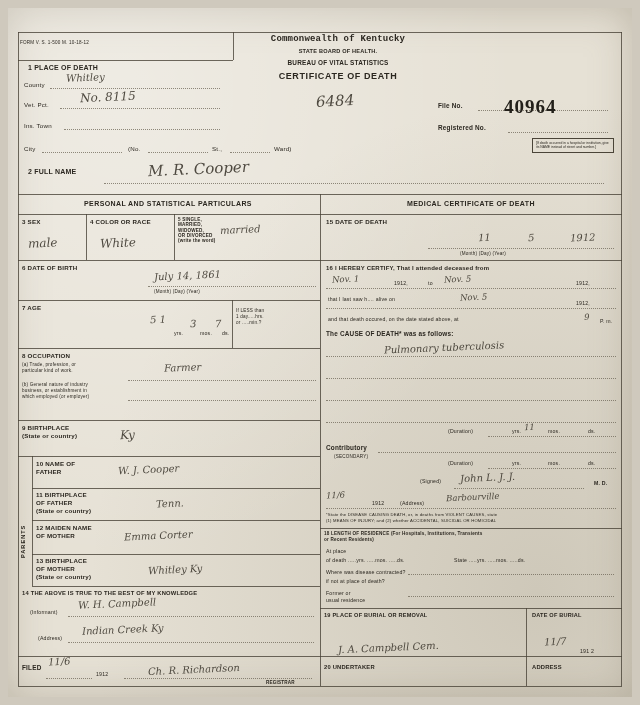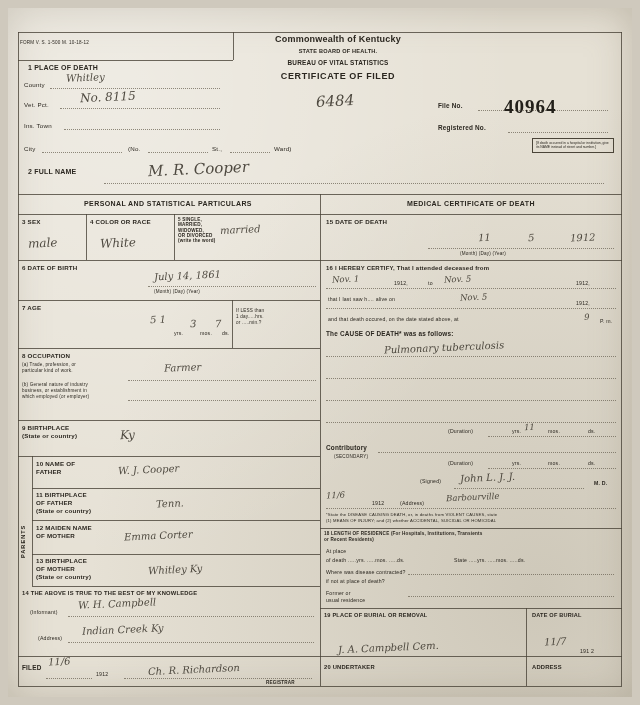--- a/index.html
+++ b/index.html
@@ -45,34 +45,34 @@
     font-size:5.6px;font-weight:bold;letter-spacing:1px;color:#2b2720;
   }
   .filenum{
     position:absolute;font-family:"Liberation Serif",serif;font-weight:bold;
     font-size:19px;color:#23201a;letter-spacing:1px;
   }
   .stamp{
     position:absolute;border:1px solid #4a4438;font-size:3.4px;
     line-height:1.3;padding:2px 3px;color:#2b2720;width:74px;
   }
-  .title{font-family:Liberation Sans, sans-serif;}
+  .title{font-family:Liberation Mono, monospace;}
 </style>
 </head>
 <body>
 
 <div id="page">
   <div class="paper">
 
     <div class="t xs" style="left:12px;top:32px;">FORM V. S. 1-500 M. 10-18-12</div>
 
     <div class="t title b ctr" style="left:240px;top:26px;width:180px;font-size:9px;">Commonwealth of Kentucky</div>
     <div class="t b ctr" style="left:240px;top:40px;width:180px;font-size:5.6px;">STATE BOARD OF HEALTH.</div>
     <div class="t b ctr" style="left:240px;top:51px;width:180px;font-size:6.4px;">BUREAU OF VITAL STATISTICS</div>
-    <div class="t b ctr" style="left:240px;top:63px;width:180px;font-size:9px;letter-spacing:.6px;">CERTIFICATE OF FILED</div>
+    <div class="t b ctr" style="left:240px;top:63px;width:180px;font-size:9px;letter-spacing:.6px;">CERTIFICATE OF DEATH</div>
 
     <div class="horz" style="left:10px;top:24px;width:604px;"></div>
     <div class="horz" style="left:10px;top:678px;width:604px;"></div>
     <div class="vert" style="left:10px;top:24px;height:654px;"></div>
     <div class="vert" style="left:613px;top:24px;height:654px;"></div>
 
     <div class="t b" style="left:20px;top:56px;font-size:7px;">1 PLACE OF DEATH</div>
     <div class="horz" style="left:10px;top:52px;width:215px;"></div>
     <div class="vert" style="left:225px;top:24px;height:28px;"></div>
 

